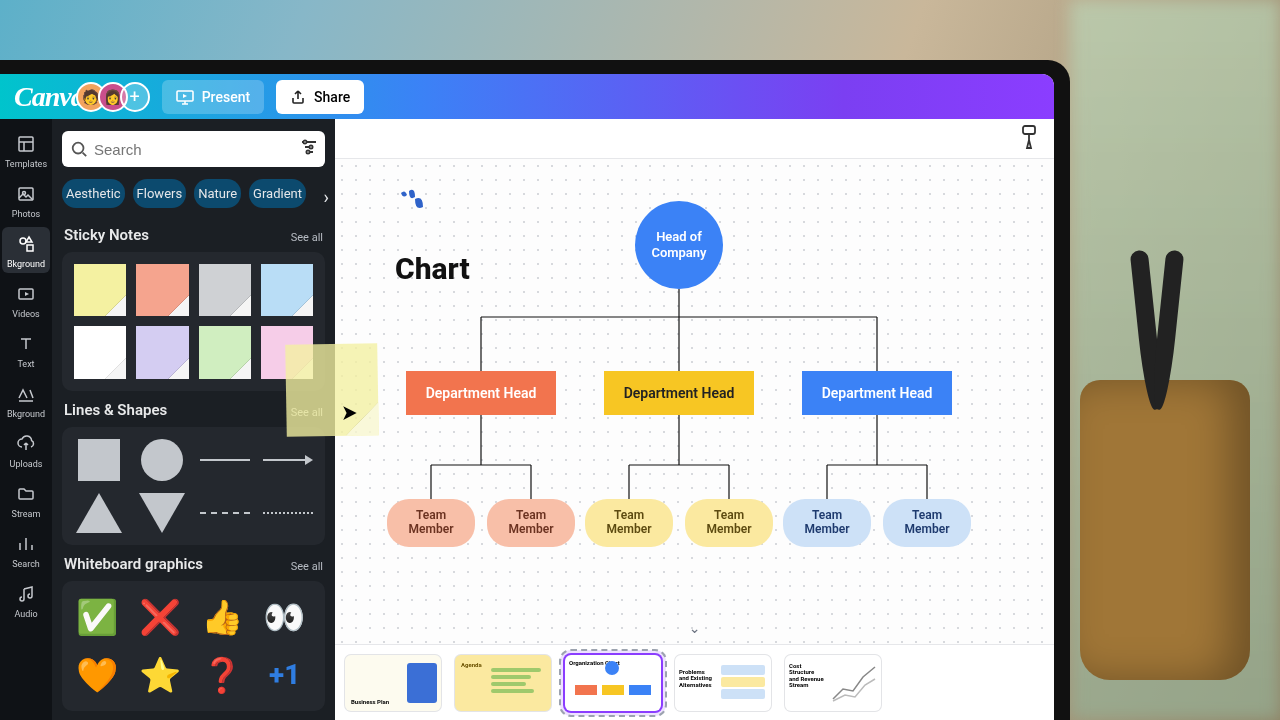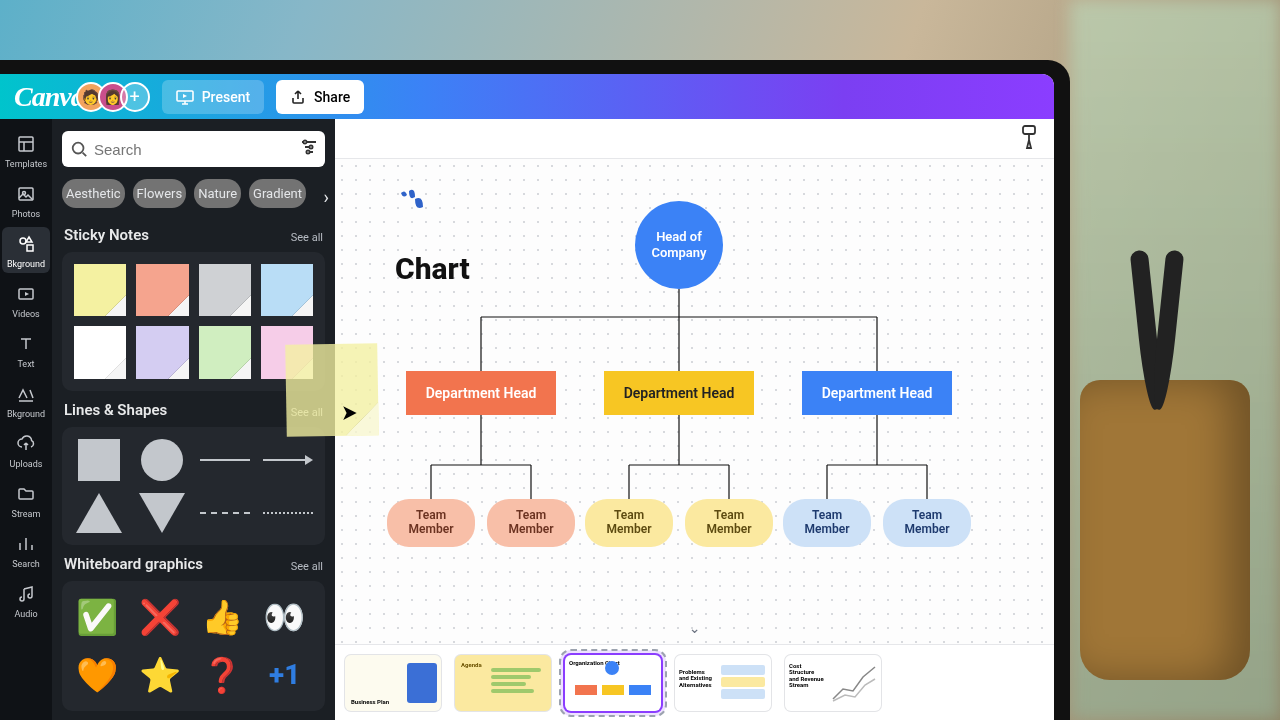--- a/index.html
+++ b/index.html
@@ -76,21 +76,21 @@
     width:283px; background:#1b1f24; color:#e8e9ea; display:flex; flex-direction:column;
     padding:12px 10px 0; overflow:hidden;
   }
   .search {
     background:#fff; border-radius:6px; height:36px; display:flex; align-items:center;
     padding:0 8px; gap:6px; color:#555;
   }
   .search input{ flex:1; border:none; outline:none; font-size:15px; color:#333; background:transparent;}
   .filter-ico{color:#333;}
   .chips{ display:flex; gap:8px; margin:12px 0 8px; position:relative;}
-  .chip{ background:#737373; color:#e4e6e9; font-size:13px; padding:7px 4px; border-radius:14px; white-space:nowrap;}
+  .chip{ background:#0c4a6e; color:#e4e6e9; font-size:13px; padding:7px 4px; border-radius:14px; white-space:nowrap;}
   .chips::after{
     content:"›"; position:absolute; right:-6px; top:4px; width:22px; height:26px;
     background:linear-gradient(90deg, rgba(27,31,36,0), #1b1f24 40%);
     display:flex;align-items:center;justify-content:flex-end;color:#e4e6e9;font-size:18px;padding-right:2px;
   }
   .section-head{ display:flex; align-items:flex-end; justify-content:space-between; margin:10px 2px 8px;}
   .section-head h3{ font-size:15px; font-weight:600;}
   .see-all{ font-size:11px; color:#b7bcc3;}
   .tile-card{ background:#24282e; border-radius:10px; padding:12px;}
   .sticky-grid{ display:grid; grid-template-columns:repeat(4,1fr); gap:10px;}

